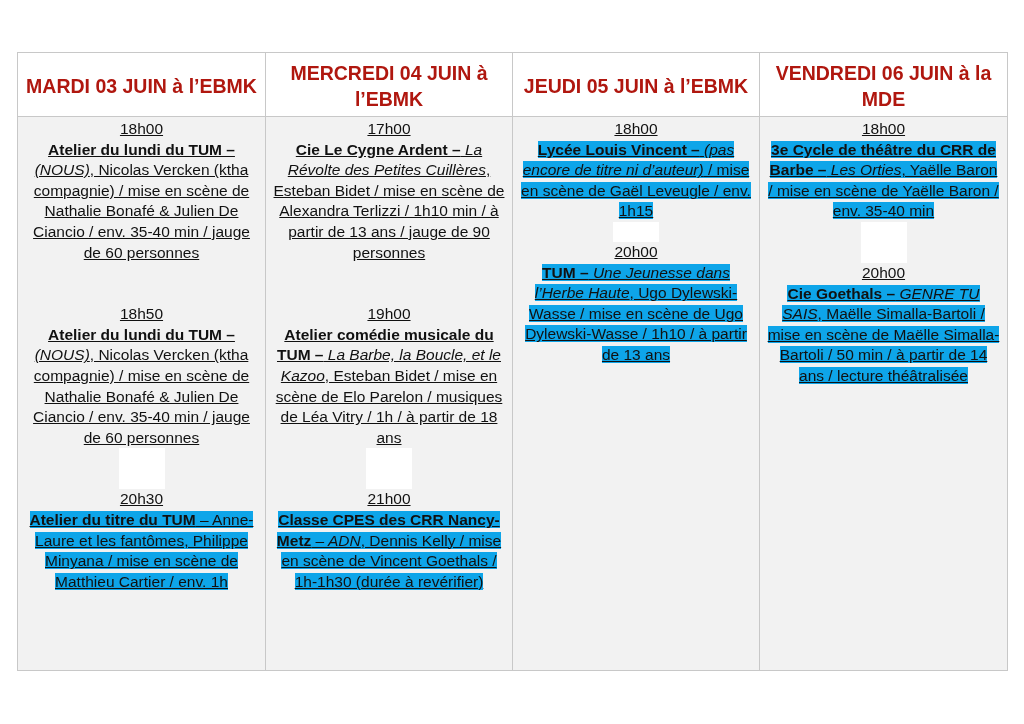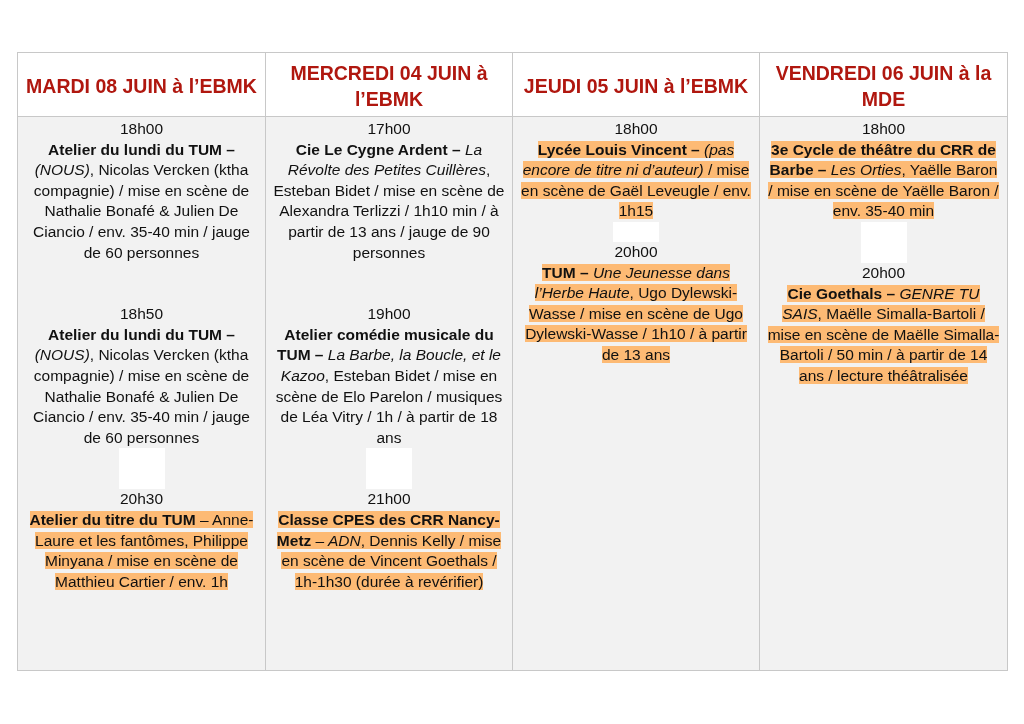--- a/index.html
+++ b/index.html
@@ -41,57 +41,58 @@
       padding-top: 2px;
     }
     .schedule td {
       background: #f2f2f2;
       font-size: 15.5px;
       line-height: 20.6px;
       padding-top: 2px;
     }
     .event {
       margin: 0;
+      text-decoration: underline;
     }
     .gap {
       height: 41px;
     }
     .gap.hl {
       width: 46px;
       margin: 0 auto;
       background: #ffffff;
     }
     .gap-short {
       height: 20px;
     }
     .gap-short.hl {
       width: 46px;
       margin: 0 auto;
       background: #ffffff;
     }
     .hl-text span.line {
-      background: #fdba74;
+      background: #0ea5e9;
     }
     .time { display: block; }
     .b { font-weight: bold; }
     .i { font-style: italic; }
   </style>
 </head>
 <body>
 
 <table class="schedule">
   <colgroup>
     <col style="width:248px">
     <col style="width:247px">
     <col style="width:247px">
     <col style="width:248px">
   </colgroup>
   <thead>
     <tr>
-      <th>MARDI 08 JUIN à l’EBMK</th>
+      <th>MARDI 03 JUIN à l’EBMK</th>
       <th>MERCREDI 04 JUIN à l’EBMK</th>
       <th>JEUDI 05 JUIN à l’EBMK</th>
       <th>VENDREDI 06 JUIN à la MDE</th>
     </tr>
   </thead>
   <tbody>
     <tr>
 
       <td>
         <div class="event">

